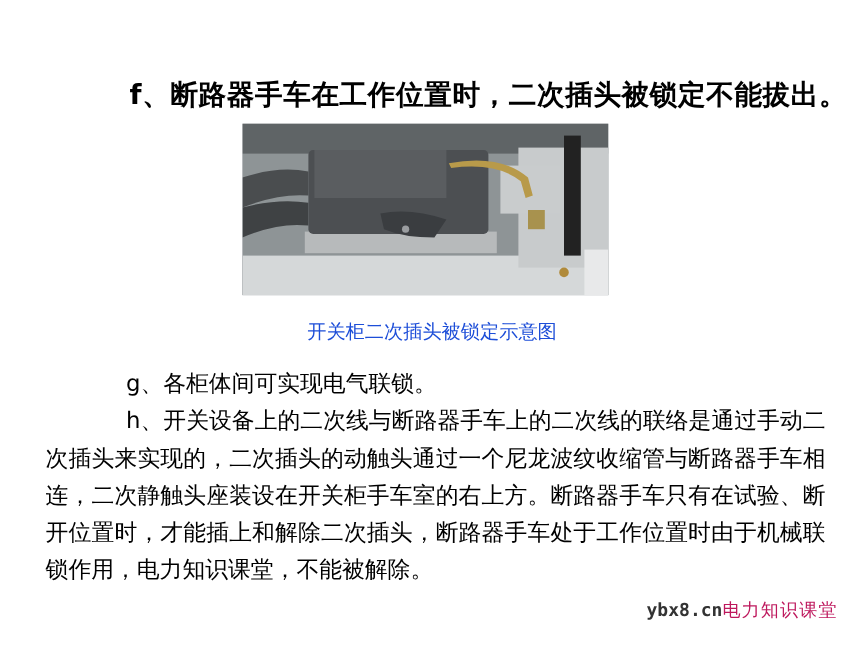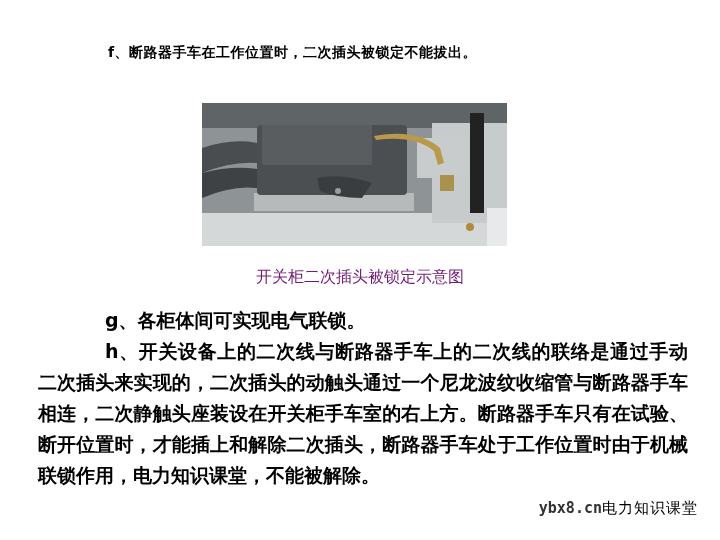--- a/index.html
+++ b/index.html
@@ -1,26 +1,26 @@
 <!DOCTYPE html>
 <html><head>
 <meta charset="utf-8">
 <style>
   html, body { margin:0; padding:0; }
   body { width:720px; height:540px; background:#ffffff; position:relative; overflow:hidden;
          font-family:"DejaVu Sans", sans-serif; color:#000; }
-  .title { position:absolute; left:108px; top:44px; font-size:14px; font-weight:bold; letter-spacing:0.5px; white-space:nowrap; }
+  .title { position:absolute; left:108px; top:64px; font-size:23px; font-weight:bold; letter-spacing:0.5px; white-space:nowrap; }
   .photo { position:absolute; left:202px; top:103px; width:305px; height:143px; background:#9aa0a3; overflow:hidden; }
-  .caption { position:absolute; left:0; width:720px; top:267px; text-align:center; font-size:16px; font-family:"DejaVu Serif", serif; color:#701a75; }
-  .para { position:absolute; left:38px; width:650px; font-size:19px; font-weight:bold; line-height:31px; }
+  .caption { position:absolute; left:0; width:720px; top:267px; text-align:center; font-size:16px; font-family:"DejaVu Serif", serif; color:#1d4ed8; }
+  .para { position:absolute; left:38px; width:650px; font-size:19px; font-weight:normal; line-height:31px; }
   .pg { top:305px; text-indent:67px; }
   .ph { top:336px; text-indent:67px; text-align:justify; }
   .watermark { position:absolute; right:22px; top:499px; font-size:15px; color:#333; white-space:nowrap; }
   .watermark .site { font-family:"DejaVu Sans Mono", monospace;font-weight:bold; }
-  .watermark .name { color:#000000; letter-spacing:1px; }
+  .watermark .name { color:#be185d; letter-spacing:1px; }
 </style>
 </head>
 <body>
 
 <div class="title">f、断路器手车在工作位置时，二次插头被锁定不能拔出。</div>
 
 <div class="photo">
   <svg width="305" height="143" viewBox="0 0 305 143">
     <rect x="0" y="0" width="305" height="143" fill="#8e9496"></rect>
     <rect x="0" y="0" width="305" height="25" fill="#5f6466"></rect>

